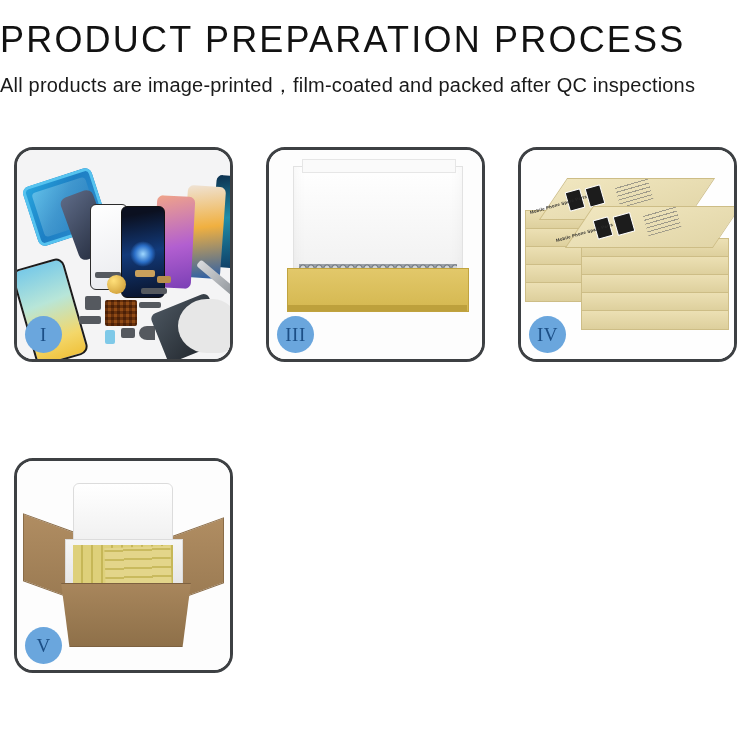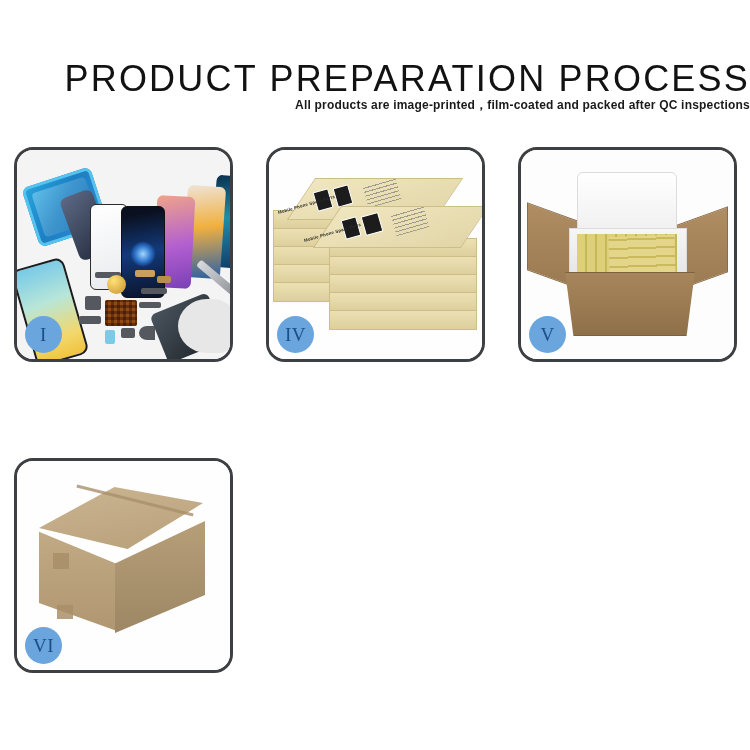--- a/index.html
+++ b/index.html
@@ -4,34 +4,35 @@
 <style>
   html,body{margin:0;padding:0;}
   body{
     width:750px;height:750px;
     background:#ffffff;
     font-family:"Liberation Sans", sans-serif;
     overflow:hidden;
     position:relative;
   }
   .header{
-    text-align:right;
-    padding-top:61px;
+    text-align:left;
+    padding-top:22px;
   }
   .title{
     font-size:36px;
     font-weight:400;
     letter-spacing:2.2px;
     color:#121212;
     line-height:1;
     white-space:nowrap;
   }
   .subtitle{
-    font-size:12px;
-    font-weight:700;
+    margin-top:14px;
+    font-size:20px;
+    font-weight:400;
     letter-spacing:.2px;
     color:#1a1a1a;
     white-space:nowrap;
   }
   .grid{
     position:absolute;
     left:14px;top:147px;
     width:723px;
     display:grid;
     grid-template-columns:219px 219px 219px;
@@ -307,20 +308,29 @@
       <div class="part" style="left:124px;top:138px;width:26px;height:6px;"></div>
       <div class="part" style="left:146px;top:170px;width:10px;height:12px;"></div>
       <div class="backhousing"></div>
       <div class="driver"></div>
       <div class="hand"></div>
     </div>
     <div class="badge">I</div>
   </div>
 
 
+  <div class="panel">
+    <div class="scene p3bg">
+      <div class="foamlid"></div>
+      <div class="boxinner3"></div>
+      <div class="boxbody3"></div>
+      <div class="boxedge3"></div>
+    </div>
+    <div class="badge">III</div>
+  </div>
 
   <div class="panel">
     <div class="scene p4bg">
       <div class="stackbox" style="left:4px;top:60px;"></div>
       <div class="stackbox" style="left:4px;top:78px;"></div>
       <div class="stackbox" style="left:4px;top:96px;"></div>
       <div class="stackbox" style="left:4px;top:114px;"></div>
       <div class="stackbox" style="left:4px;top:132px;"></div>
 
       <div class="lidtop" style="left:32px;top:28px;"></div>
@@ -350,25 +360,14 @@
       <div class="flapR"></div>
       <div class="foamlid5"></div>
       <div class="foamwall5"></div>
       <div class="yellowstack"></div>
       <div class="yellowstack2"></div>
       <div class="cartonbody"></div>
     </div>
     <div class="badge">V</div>
   </div>
 
-  <div class="panel">
-    <div class="scene p6bg">
-      <div class="c6top"></div>
-      <div class="c6left"></div>
-      <div class="c6right"></div>
-      <div class="c6seam"></div>
-      <div class="c6tape" style="left:36px;top:92px;width:16px;height:16px;"></div>
-      <div class="c6tape" style="left:40px;top:144px;width:16px;height:14px;"></div>
-    </div>
-    <div class="badge">VI</div>
-  </div>
 
 </div>
 
 </body></html>

